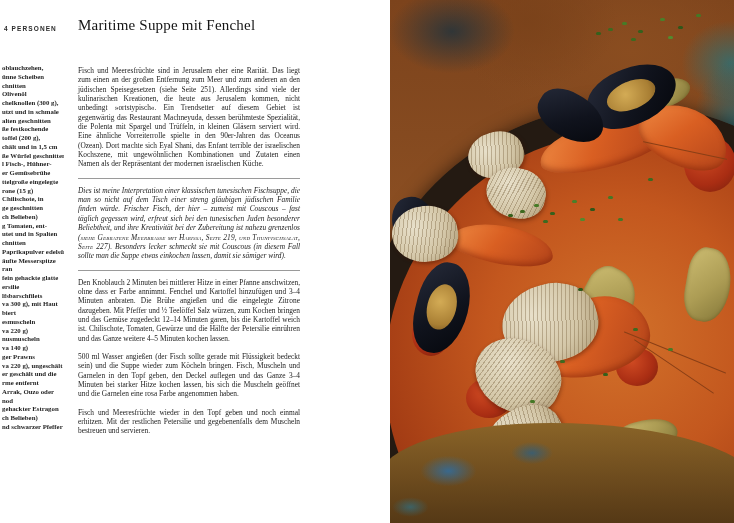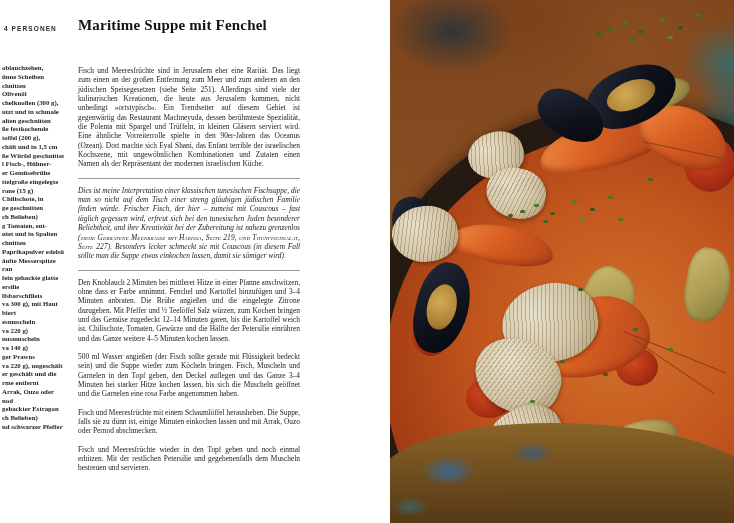--- a/index.html
+++ b/index.html
@@ -2,21 +2,21 @@
 <html><head>
 <meta charset="utf-8">
 <style>
   html,body{margin:0;padding:0;background:#e8e8e8;}
   #book{position:relative;width:734px;height:523px;background:#ffffff;overflow:hidden;
         font-family:"Liberation Serif", serif;color:#1f1f1f;}
 
   
   #servings{position:absolute;left:4px;top:25px;font-size:6.5px;font-weight:700;
             letter-spacing:1.1px;color:#2b2b2b;font-family:"Liberation Sans",sans-serif;}
-  #title{position:absolute;left:78px;top:17px;font-size:15px;font-weight:700;color:#141414;
+  #title{position:absolute;left:78px;top:17px;font-size:15px;font-weight:400;color:#141414;
          letter-spacing:.2px;}
 
   #ingredients{position:absolute;left:2px;top:64px;width:62px;font-size:6.8px;font-weight:700;
                line-height:8.75px;color:#262626;white-space:nowrap;overflow:hidden;}
   #ingredients div{height:8.75px;}
 
   #bodycol{position:absolute;left:78px;top:66px;width:222px;font-size:7.4px;line-height:9.35px;
            text-align:justify;color:#222;}
   #bodycol p{margin:0 0 9px 0;}
   .rule{border:0;border-top:1px solid #9a9a9a;margin:7px 0 7px 0;}
@@ -132,21 +132,20 @@
     <p>Fisch und Meeresfrüchte sind in Jerusalem eher eine Rarität. Das liegt zum einen an der großen Entfernung zum Meer und zum anderen an den jüdischen Speisegesetzen (siehe Seite 251). Allerdings sind viele der kulinarischen Kreationen, die heute aus Jerusalem kommen, nicht unbedingt »ortstypisch«. Ein Trendsetter auf diesem Gebiet ist gegenwärtig das Restaurant Machneyuda, dessen berühmteste Spezialität, die Polenta mit Spargel und Trüffeln, in kleinen Gläsern serviert wird. Eine ähnliche Vorreiterrolle spielte in den 90er-Jahren das Oceanus (Ozean). Dort machte sich Eyal Shani, das Enfant terrible der israelischen Kochszene, mit ungewöhnlichen Kombinationen und Zutaten einen Namen als der Repräsentant der modernen israelischen Küche.</p>
 
     <hr class="rule">
 
     <p class="note"><span>Dies ist meine Interpretation einer klassischen tunesischen Fischsuppe, die man so nicht auf dem Tisch einer streng gläubigen jüdischen Familie finden würde. Frischer Fisch, der hier – zumeist mit Couscous – fast täglich gegessen wird, erfreut sich bei den tunesischen Juden besonderer Beliebtheit, und ihre Kreativität bei der Zubereitung ist nahezu grenzenlos (</span><span class="smallcaps">siehe Gebratene Meerbrasse mit Harissa, Seite 219, und Thunfischsalat, Seite 227</span><span>). Besonders lecker schmeckt sie mit Couscous (in diesem Fall sollte man die Suppe etwas einkochen lassen, damit sie sämiger wird).</span></p>
 
     <hr class="rule">
 
     <p>Den Knoblauch 2 Minuten bei mittlerer Hitze in einer Pfanne anschwitzen, ohne dass er Farbe annimmt. Fenchel und Kartoffel hinzufügen und 3–4 Minuten anbraten. Die Brühe angießen und die eingelegte Zitrone dazugeben. Mit Pfeffer und ½ Teelöffel Salz würzen, zum Kochen bringen und das Gemüse zugedeckt 12–14 Minuten garen, bis die Kartoffel weich ist. Chilischote, Tomaten, Gewürze und die Hälfte der Petersilie einrühren und das Ganze weitere 4–5 Minuten kochen lassen.</p>
     <p>500 ml Wasser angießen (der Fisch sollte gerade mit Flüssigkeit bedeckt sein) und die Suppe wieder zum Köcheln bringen. Fisch, Muscheln und Garnelen in den Topf geben, den Deckel auflegen und das Ganze 3–4 Minuten bei starker Hitze kochen lassen, bis sich die Muscheln geöffnet und die Garnelen eine rosa Farbe angenommen haben.</p>
-    <p>Fisch und Meeresfrüchte mit einem Schaumlöffel herausheben. Die Suppe, falls sie zu dünn ist, einige Minuten einkochen lassen und mit Arrak, Ouzo oder Pernod abschmecken.</p>
     <p>Fisch und Meeresfrüchte wieder in den Topf geben und noch einmal erhitzen. Mit der restlichen Petersilie und gegebenenfalls dem Muscheln bestreuen und servieren.</p>
   </div>
 
   <div id="photo">
 
     <div class="px darkpatch"></div>
 
     <div class="px pan">
       <div class="stew"></div>
     </div>

